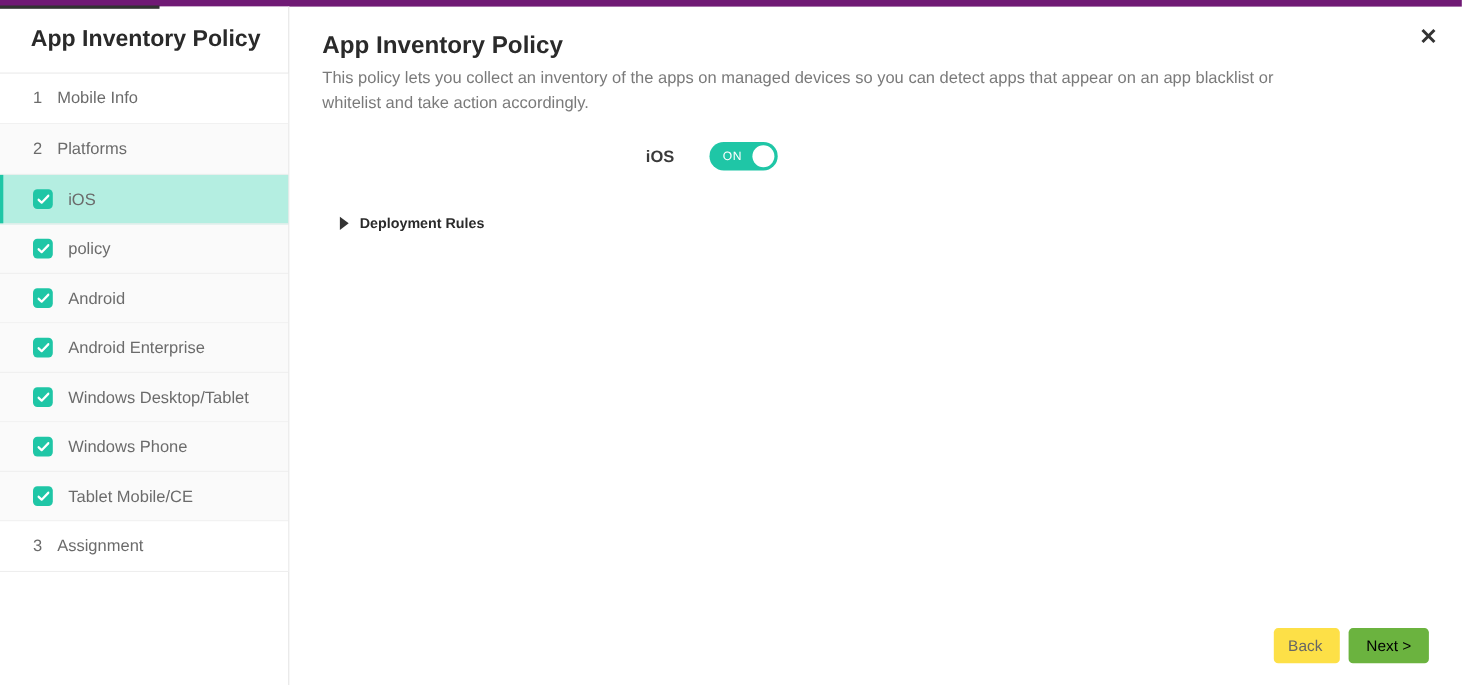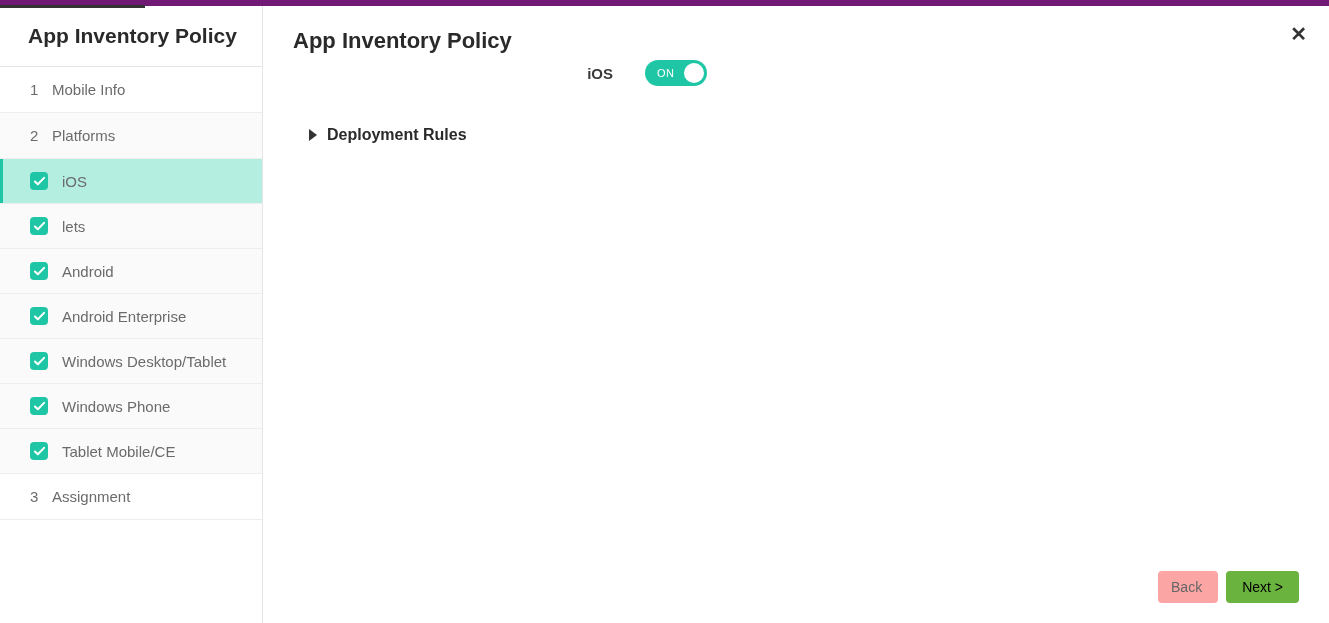--- a/index.html
+++ b/index.html
@@ -165,21 +165,21 @@
       background: #fff;
       position: absolute;
       right: 3px;
       top: 3px;
     }
     .section-header {
       display: flex;
       align-items: center;
       gap: 10px;
       cursor: pointer;
-      font-size: 16px;
+      font-size: 13px;
       font-weight: 700;
       color: #2a2a2a;
       margin-left: 16px;
     }
     .caret {
       width: 0; height: 0;
       border-top: 6px solid transparent;
       border-bottom: 6px solid transparent;
       border-left: 8px solid #333;
     }
@@ -191,21 +191,21 @@
       padding-top: 20px;
     }
     .btn {
       padding: 8px 16px;
       border-radius: 4px;
       font-size: 14px;
       cursor: pointer;
       border: none;
     }
     .btn-back {
-      background: #fca5a5;
+      background: #fde047;
       color: #666;
       padding-left: 13px;
     }
     .btn-next {
       background: #6bb33f;
       color: #000000;
     }
   </style>
 </head>
 <body>
@@ -233,21 +233,21 @@
           </svg>
       </span>
       <span>iOS</span>
     </div>
     <div class="platform">
       <span class="chk">
         <svg viewBox="0 0 12 12">
             <path d="M1 6 L4.2 9 L11 2" stroke="#fff" stroke-width="2.2" fill="none" stroke-linecap="round" stroke-linejoin="round"></path>
           </svg>
       </span>
-      <span>lets</span>
+      <span>policy</span>
     </div>
     <div class="platform">
       <span class="chk">
         <svg viewBox="0 0 12 12">
             <path d="M1 6 L4.2 9 L11 2" stroke="#fff" stroke-width="2.2" fill="none" stroke-linecap="round" stroke-linejoin="round"></path>
           </svg>
       </span>
       <span>Android</span>
     </div>
     <div class="platform">
@@ -286,20 +286,21 @@
     <div class="step">
       <span class="step-num">3</span>
       <span>Assignment</span>
     </div>
   </aside>
 
   <main class="main">
     <div class="close-btn">✕</div>
 
     <h1 class="page-title">App Inventory Policy</h1>
+    <p class="page-desc">This policy lets you collect an inventory of the apps on managed devices so you can detect apps that appear on an app blacklist or whitelist and take action accordingly.</p>
 
     <div class="toggle-row">
       <div class="toggle-label">iOS</div>
       <div class="toggle">
         <span class="toggle-text">ON</span>
         <span class="toggle-knob"></span>
       </div>
     </div>
 
     <div class="section-header">

